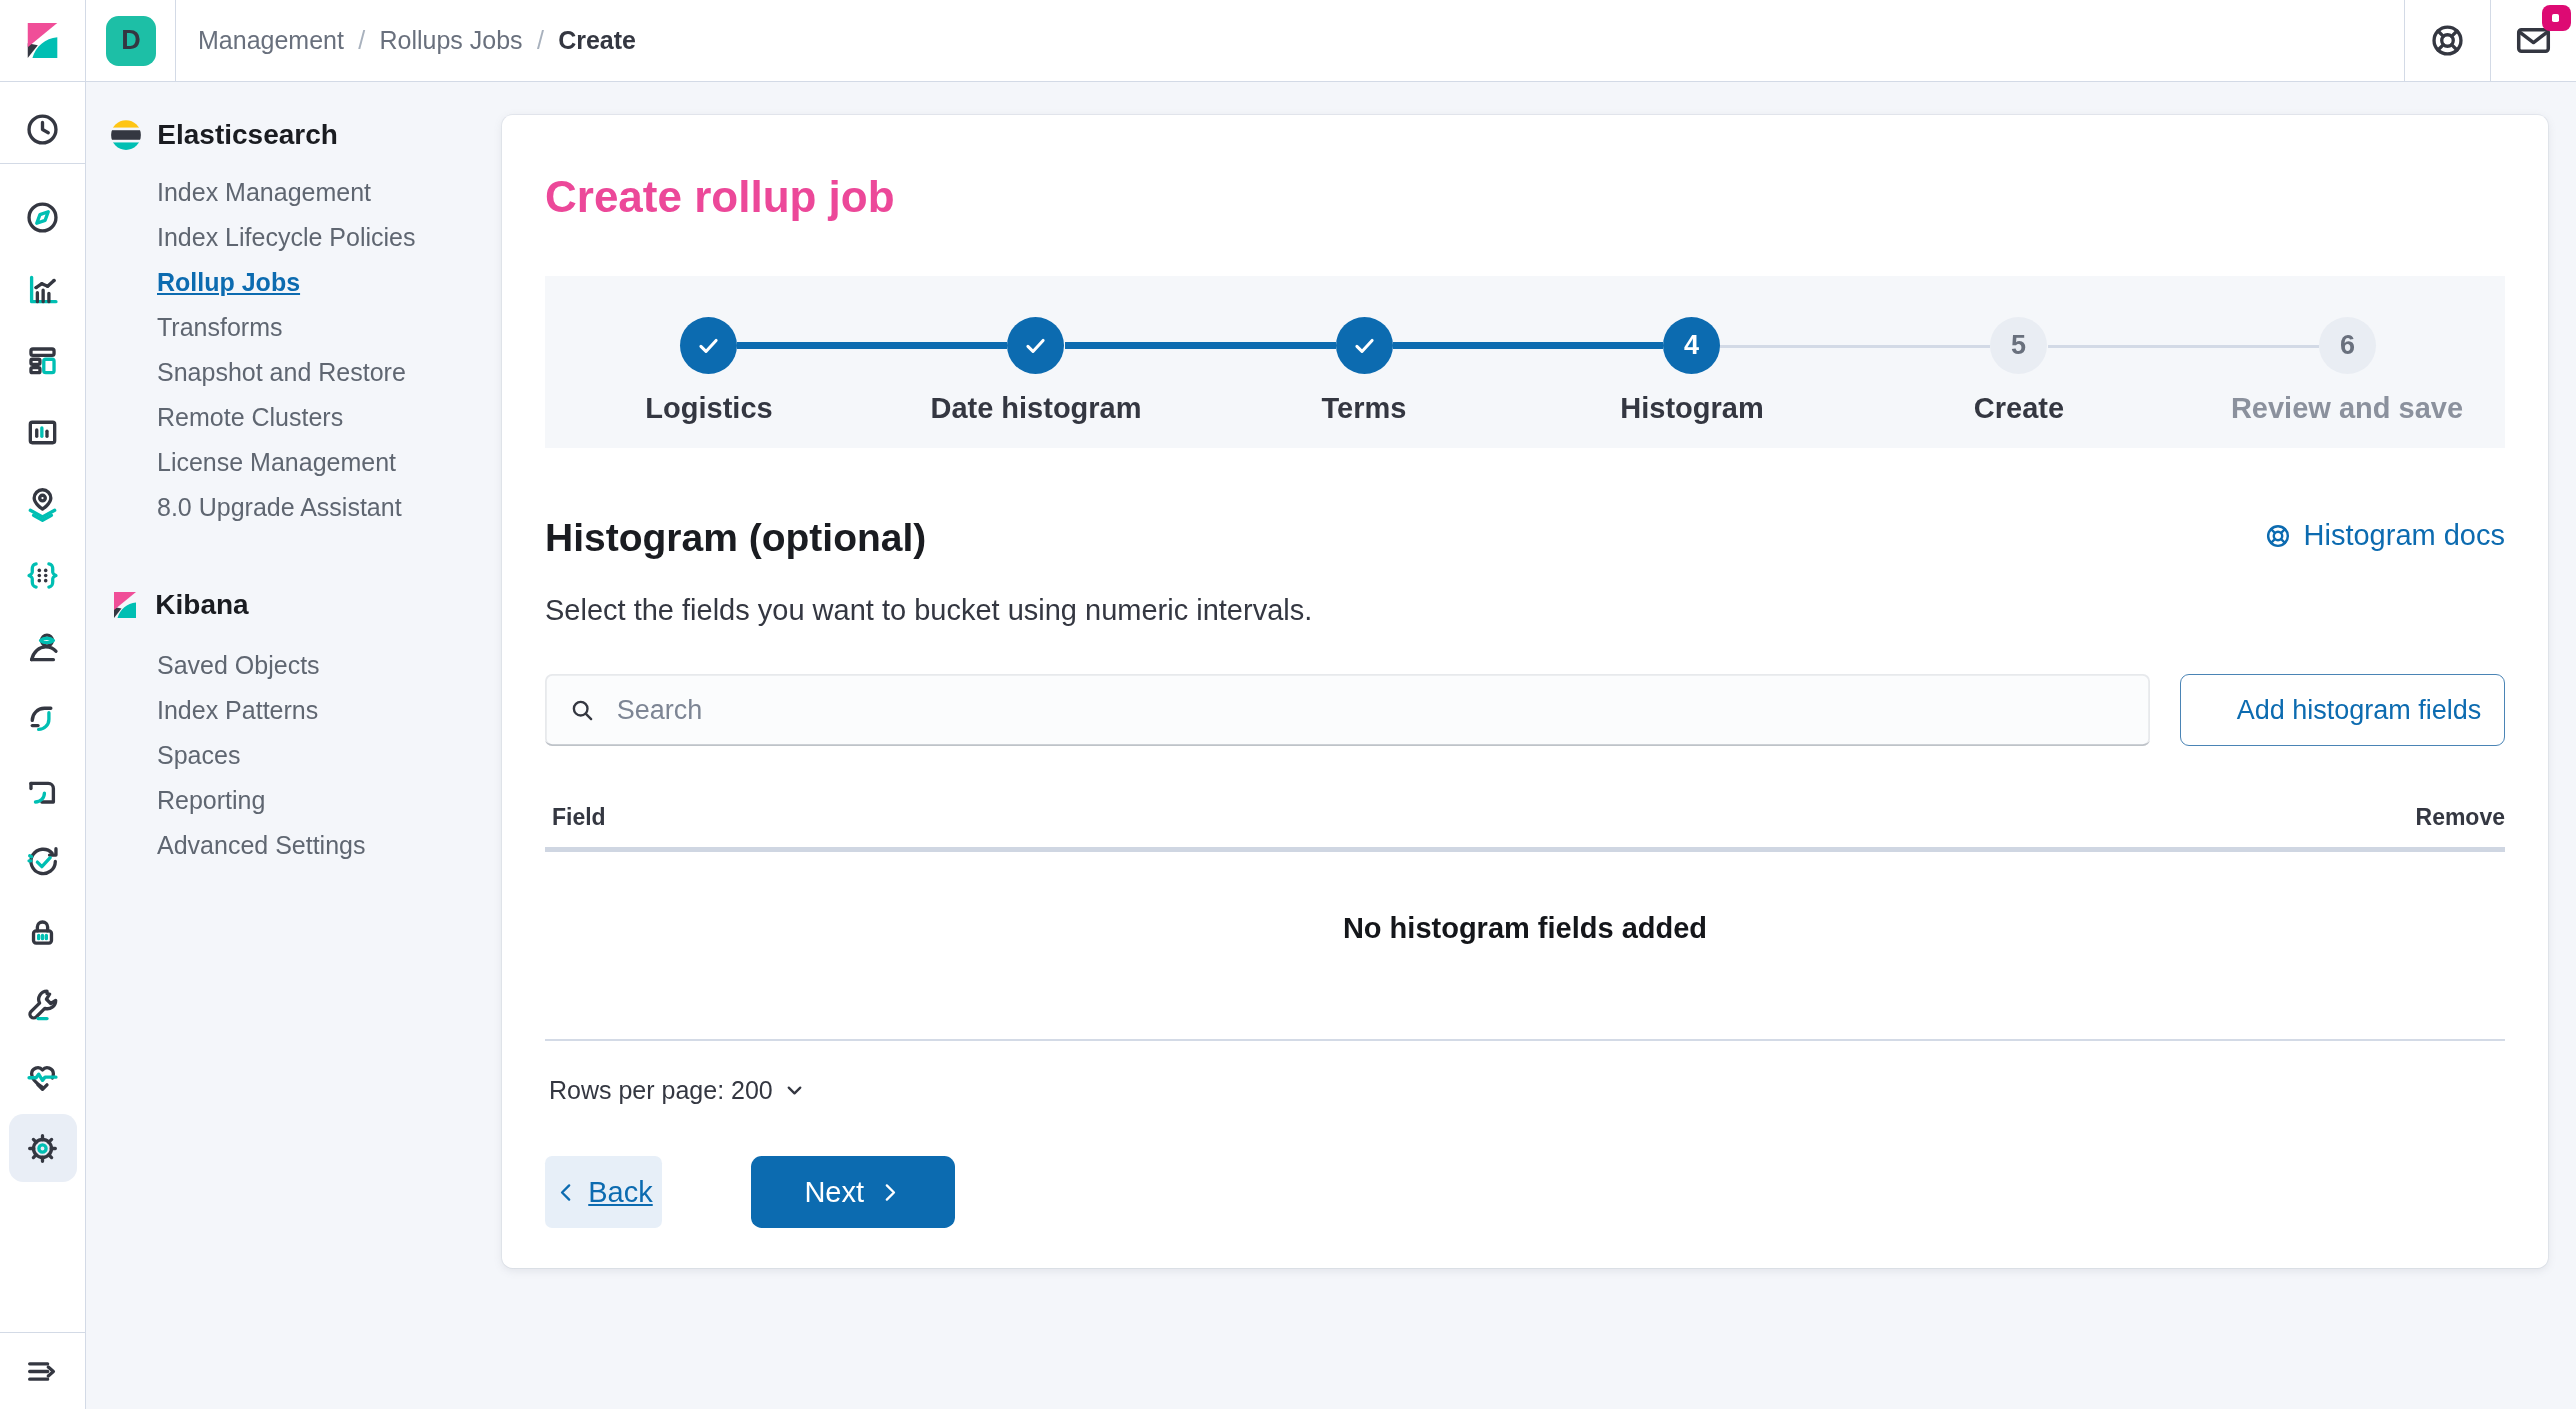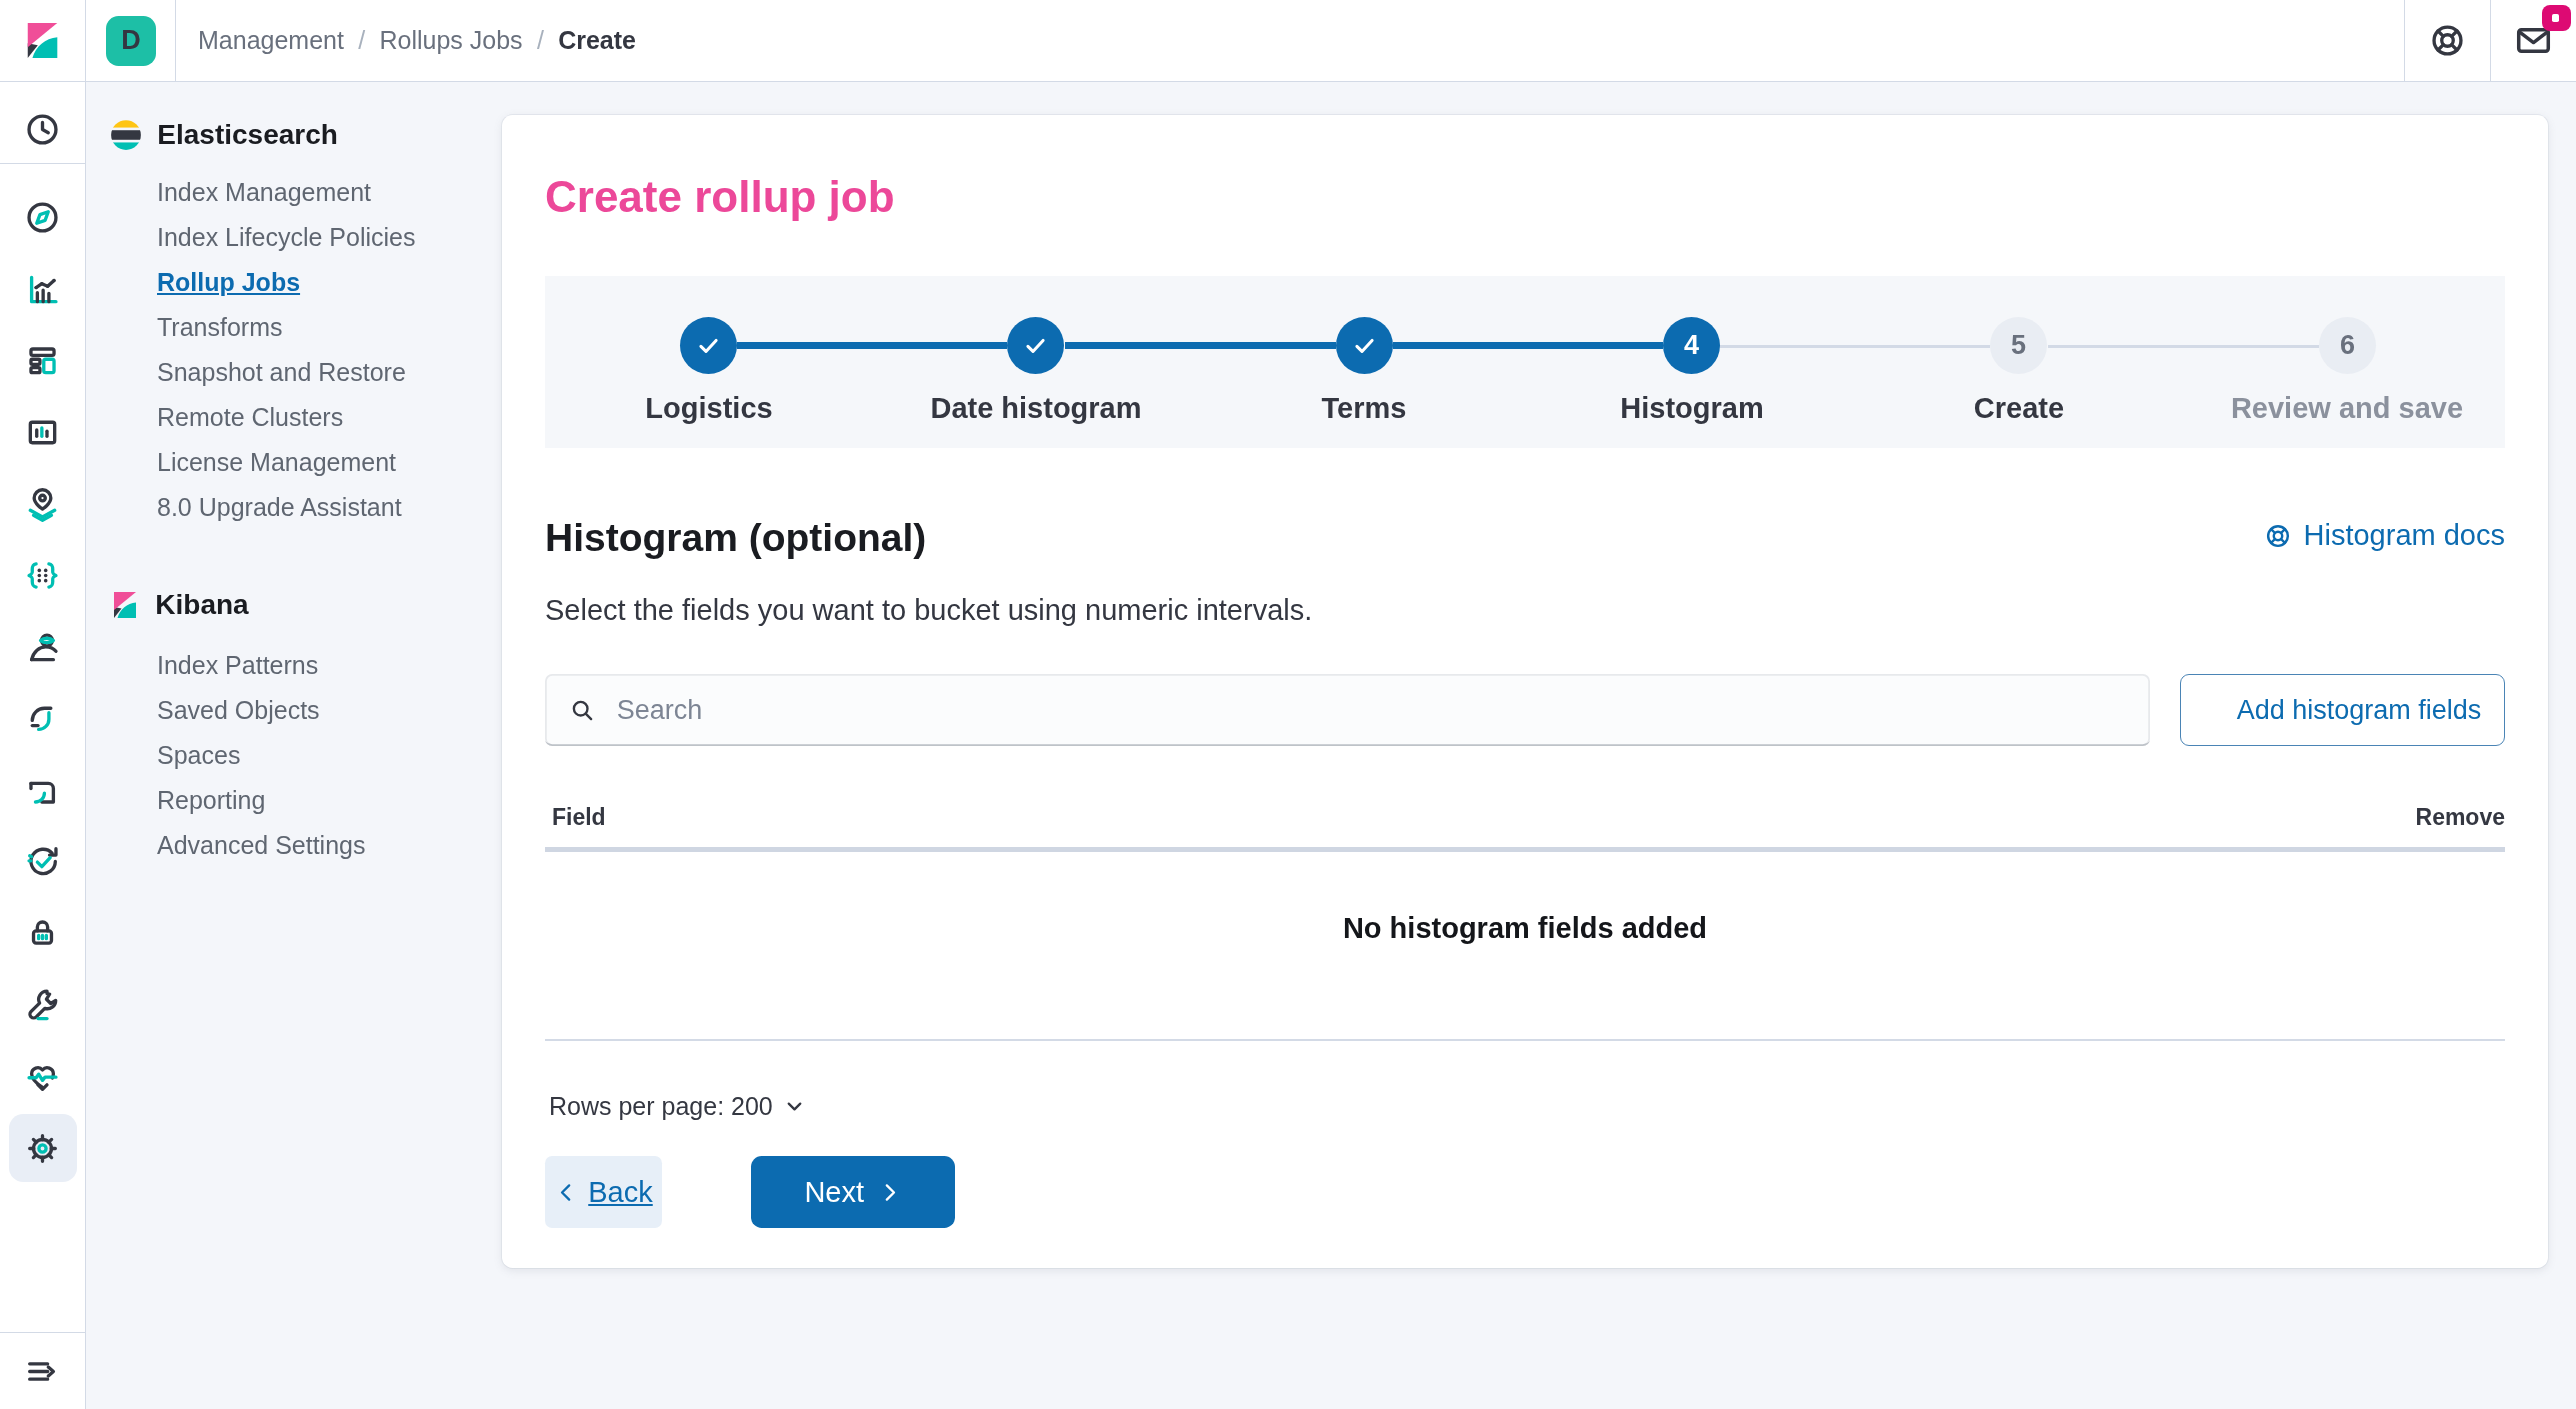--- a/index.html
+++ b/index.html
@@ -61,21 +61,21 @@
   #search-input::placeholder { color:#7d8594; }
   #search-icon { margin:0 19.7px 0 23px; }
 
   #add-btn { position:absolute; left:1678px; top:559px; width:325px; height:72px; border-radius:9px; background:#fff; border:1.8px solid #4a84b5; color:#0c6bb0; font-size:27px; font-weight:500; display:flex; align-items:center; justify-content:center; cursor:pointer;padding-left:33px; }
 
   .th { position:absolute; top:689px; font-size:23px; font-weight:700; color:#343741; }
   #thead-divider { position:absolute; left:43px; top:732px; width:1960px; height:4.5px; background:#cfd6e2; }
   #empty-msg { position:absolute; left:43px; top:797px; width:1960px; text-align:center; font-size:29px; font-weight:700; color:#14161a; }
   #table-bottom-divider { position:absolute; left:43px; top:924px; width:1960px; height:1.8px; background:#d3dae6; }
 
-  #rows-per-page { position:absolute; left:47px; top:961px; display:flex; align-items:center; gap:10.7px; font-size:25px; color:#343741; cursor:pointer;margin-top:16px; }
+  #rows-per-page { position:absolute; left:47px; top:961px; display:flex; align-items:center; gap:10.7px; font-size:25px; color:#343741; cursor:pointer; }
 
   #back-btn { position:absolute; left:43px; top:1041px; width:117px; height:72px; border-radius:7.2px; background:#e7eff8; display:flex; align-items:center; justify-content:center; gap:9px; cursor:pointer; }
   #back-btn span { color:#0c6bb0; font-size:29px; text-decoration:underline; }
   #next-btn { position:absolute; left:209px; top:1041px; width:204px; height:72px; border-radius:10.7px; background:#0c6bb0; display:flex; align-items:center; justify-content:center; gap:12.5px; cursor:pointer;margin-left:40px; }
   #next-btn span { color:#fff; font-size:29px; font-weight:500; }
 </style>
 </head>
 <body>
 
 <header id="topbar">
@@ -258,24 +258,24 @@
   <div class="nav-header" style="left:109px; top:589px;">
     <svg width="32" height="32" viewBox="0 0 32 32">
       <path d="M8.5,29 C11,20 18,14.5 27,13.5 L27,29 Z" fill="#00bfb3"></path>
       <polygon points="5,18 5,29 12.5,19.5" fill="#343741"></polygon>
       <polygon points="5,3 27,3 5,21" fill="#f04e98"></polygon>
     </svg>
     <span class="nav-header-title">Kibana</span>
   </div>
   <ul class="nav-list" style="left:157px; top:643px;">
     <li>
+        <a>Saved Objects</a>
+      </li>
+    <li>
         <a>Index Patterns</a>
-      </li>
-    <li>
-        <a>Saved Objects</a>
       </li>
     <li>
         <a>Spaces</a>
       </li>
     <li>
         <a>Reporting</a>
       </li>
     <li>
         <a>Advanced Settings</a>
       </li>

